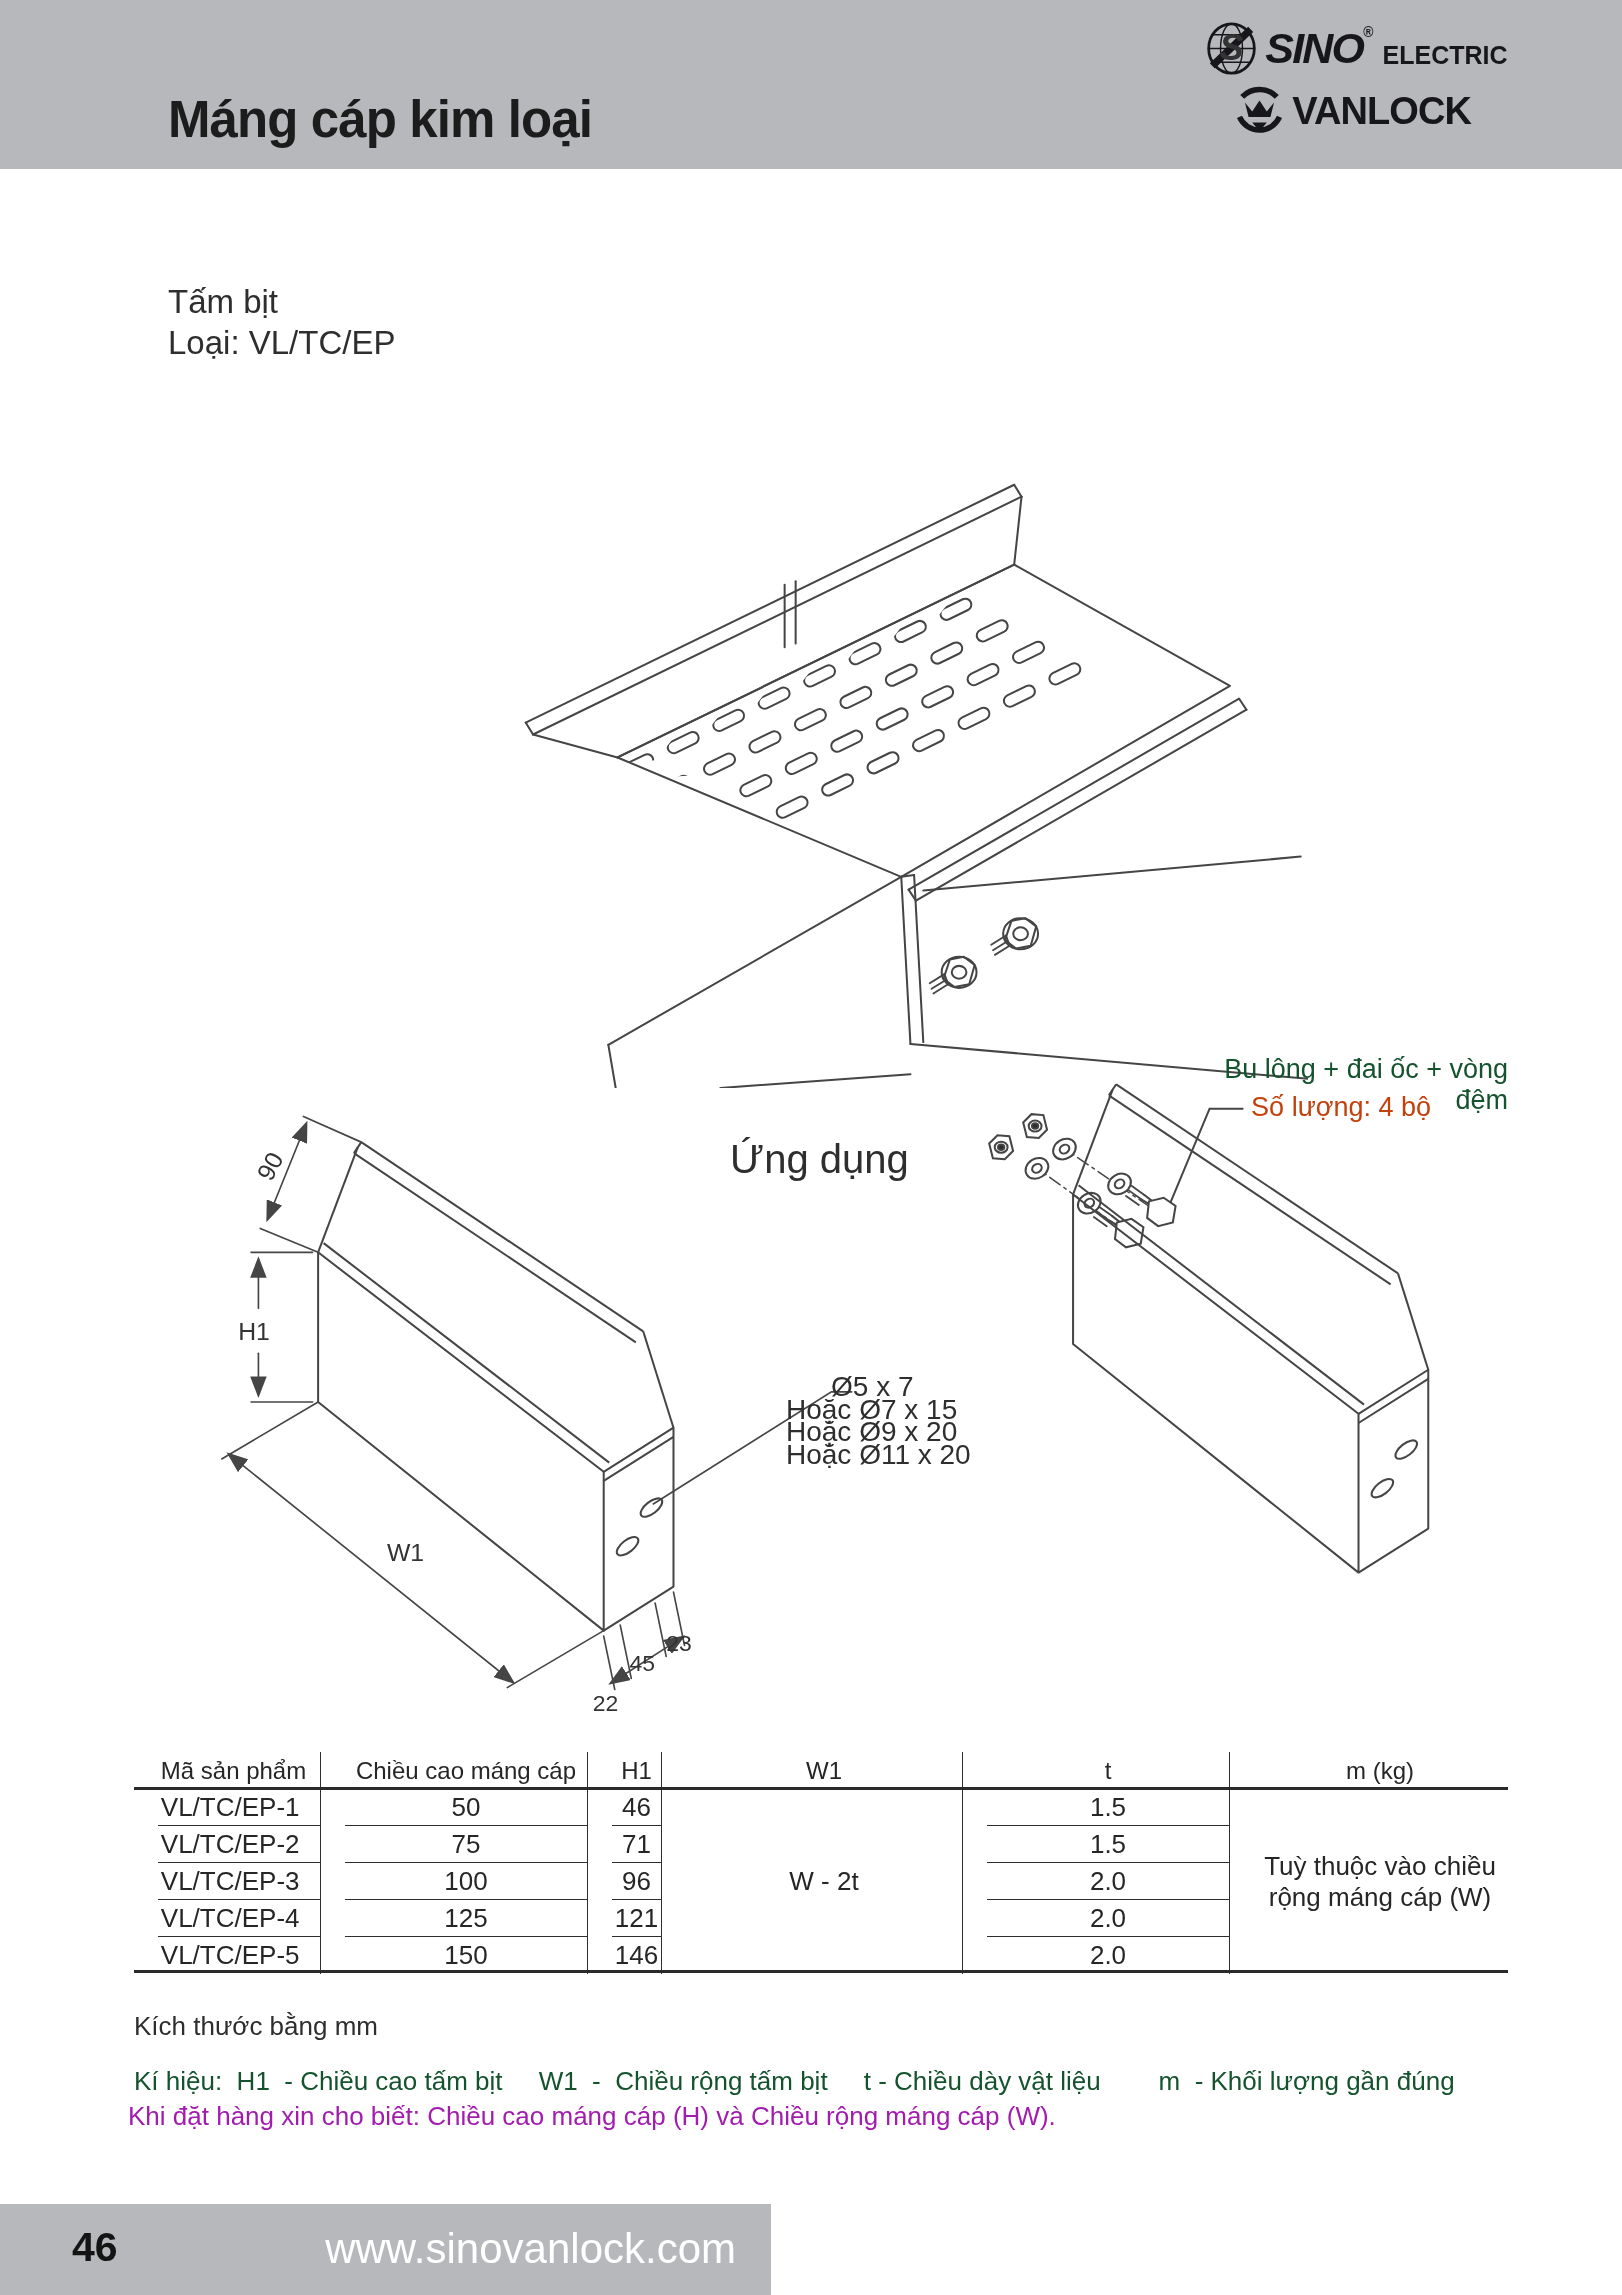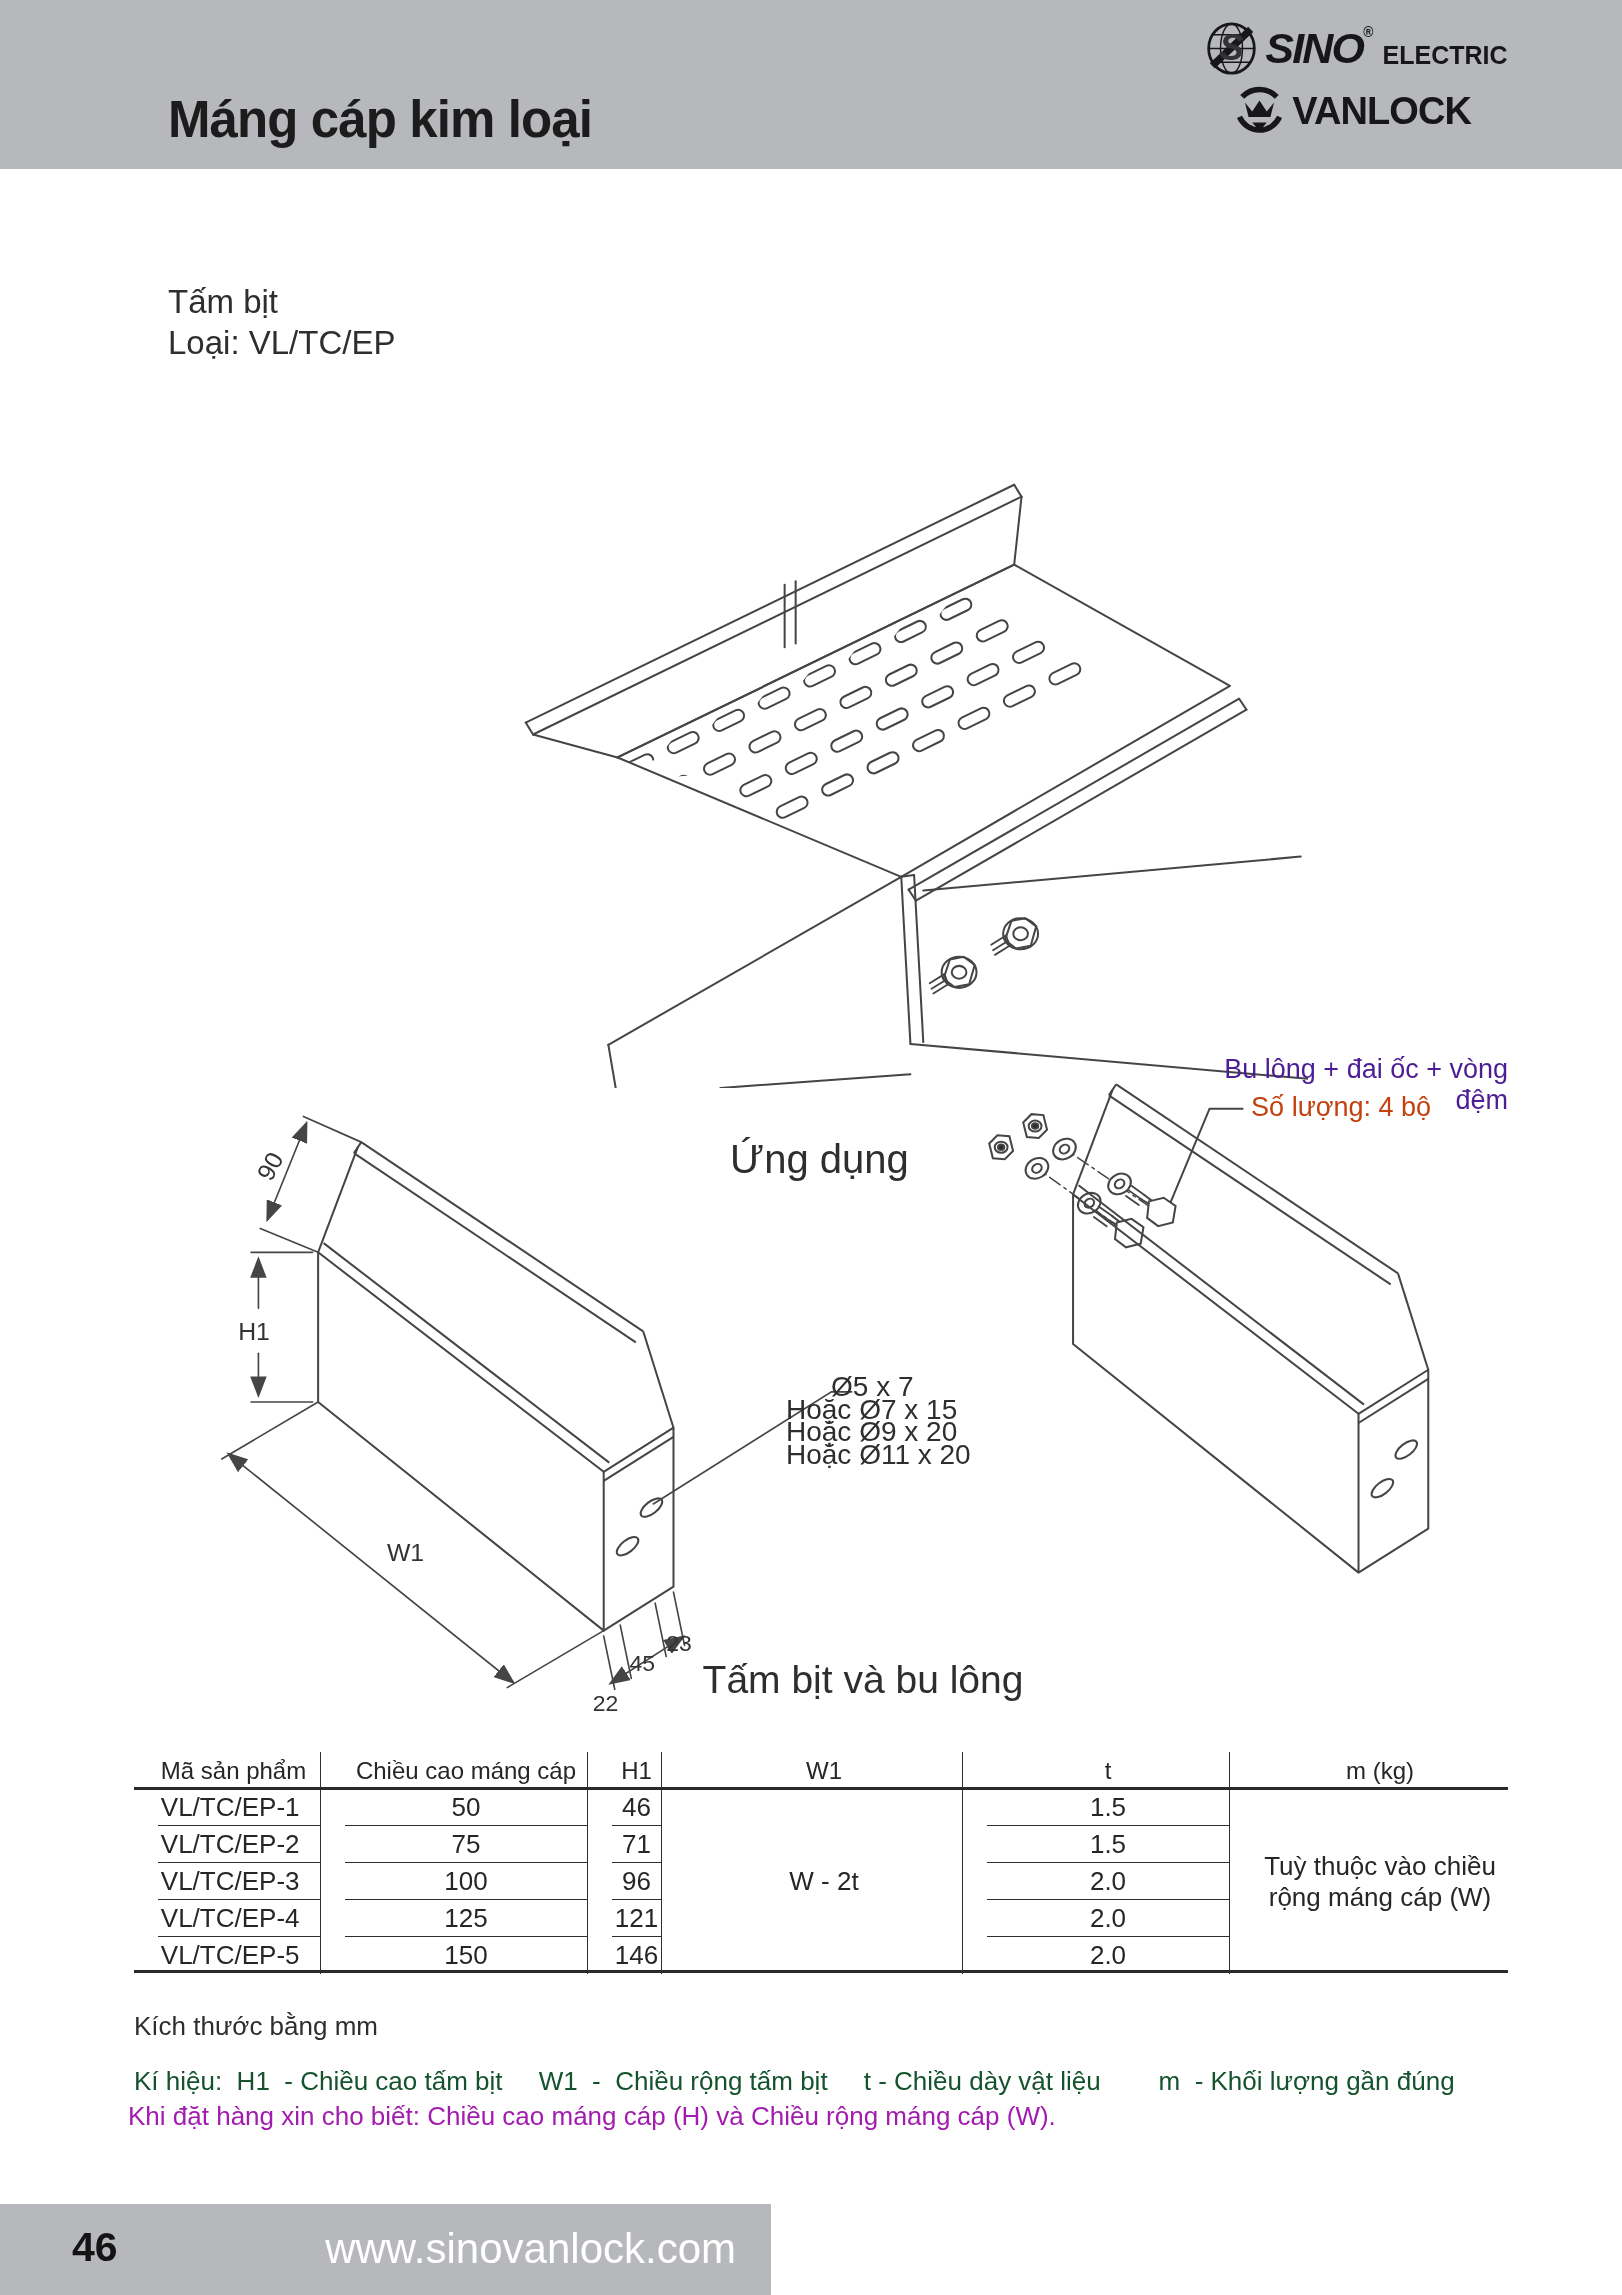--- a/index.html
+++ b/index.html
@@ -13,21 +13,21 @@
   .brand-sino{left:1205px;top:20px;}
   .brand-van{left:1234px;top:84px;}
   .sino-word{font-size:43px;font-weight:900;font-style:italic;letter-spacing:-1.8px;}
   .sino-reg{font-size:13.8px;vertical-align:26px;font-style:normal;font-weight:700;}
   .sino-elec{font-size:25px;font-weight:800;letter-spacing:0;margin-left:3.7px;margin-top:13px;}
   .van-word{font-size:38px;font-weight:900;letter-spacing:-0.9px;}
   
   .prod{left:168px;top:281px;font-size:33px;line-height:41px;color:#2e2e2e;}
   
   .applabel{left:730px;top:1137px;font-size:40px;color:#2e2e2e;}
-  .note1{left:1185px;top:1054px;width:323px;text-align:right;font-size:27px;color:#4c1d95;}
+  .note1{left:1185px;top:1054px;width:323px;text-align:right;font-size:27px;color:#14532d;}
   .note2{left:1185px;top:1092px;width:246px;text-align:right;font-size:27px;color:#c2410c;}
   .holes{left:786px;top:1376px;font-size:28px;line-height:22.5px;color:#2e2e2e;}
   .holes div:first-child{text-indent:45px;}
   .caption{left:606px;top:1658px;width:514px;text-align:center;font-size:39px;color:#2e2e2e;}
   
   .tblwrap{left:134px;top:1752px;width:1374px;height:220px;font-size:26px;color:#262626;}
   .grid{display:grid;width:1374px;height:220px;
         grid-template-columns:187px 267px 74px 301px 267px 276px;
         grid-template-rows:37px 37px 37px 37px 37px 37px;}
   .cell{display:flex;align-items:center;justify-content:center;margin-left:24px;}
@@ -306,21 +306,20 @@
     <div>Ø5 x 7</div>
     <div>Hoặc Ø7 x 15</div>
     <div>Hoặc Ø9 x 20</div>
     <div>Hoặc Ø11 x 20</div>
   </div>
 
   <svg class="abs" style="left:962px;top:1073px" width="514" height="588" viewBox="0 0 560 640">
     <use href="#plate" x="0" y="0" width="560" height="640"></use>
   </svg>
 
-  <div class="abs caption">Tấm bịt và bu lông</div>
 
   <div class="abs tblwrap">
     <div class="grid">
       <div class="cell cl vr hdr">Mã sản phẩm</div>
       <div class="cell vr hdr">Chiều cao máng cáp</div>
       <div class="cell vr hdr">H1</div>
       <div class="cell vr hdr">W1</div>
       <div class="cell vr hdr">t</div>
       <div class="cell hdr">m (kg)</div>
 

